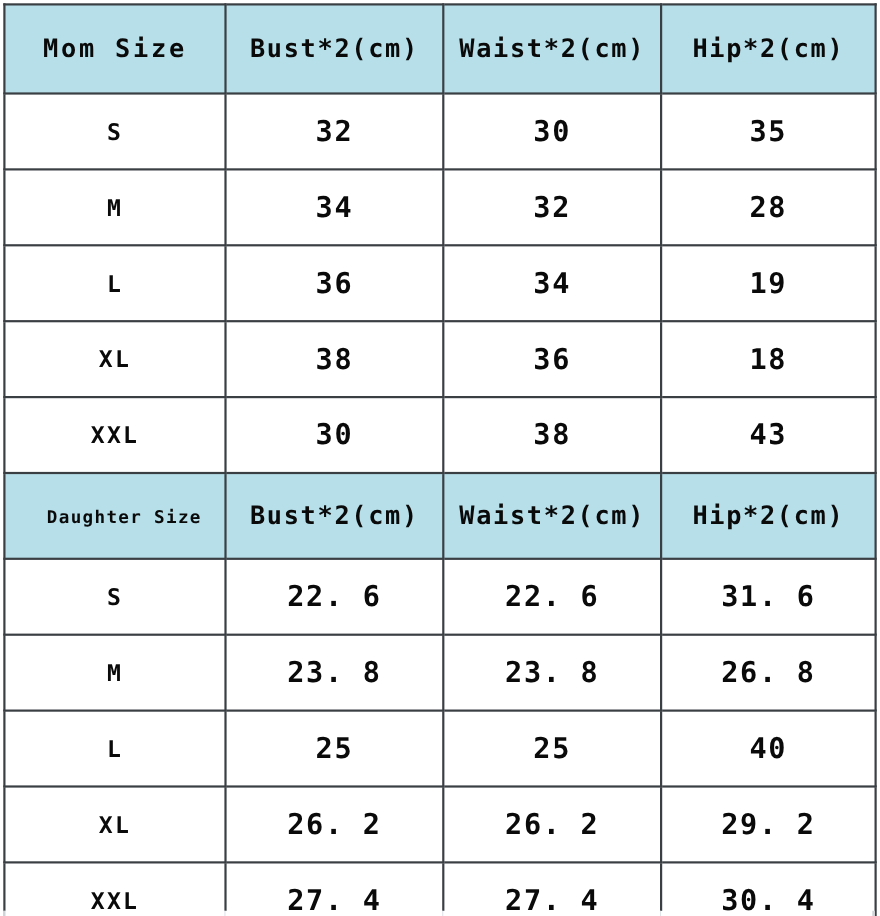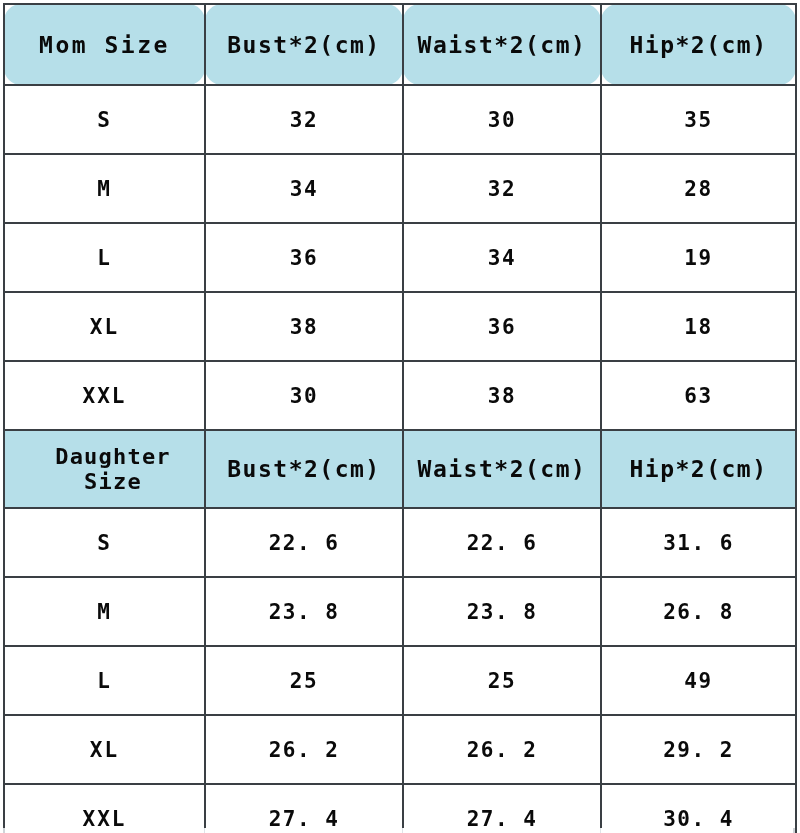--- a/index.html
+++ b/index.html
@@ -46,46 +46,46 @@
   }
 
   
   tr.header-row td {
     background: #b6dfe9;
     height: 76px;
     font-weight: bold;
     font-size: 23px;
     letter-spacing: 1.5px;
   }
-  tr.header-row.header-mom td { height: 79px; border-radius: 17px; }
+  tr.header-row.header-mom td { height: 79px; }
 
   tr.header-row td.hdr-size {
     letter-spacing: 2.5px;
   }
   tr.header-row.header-daughter td.hdr-size {
     letter-spacing: 1.2px;
-    font-size: 22px;
+    font-size: 16px;
     padding-left: 19px;
   }
 
   
   tr.data-row td {
     background: #ffffff;
     height: 67px;
     font-weight: bold;
     font-size: 21px;
     letter-spacing: 1px;
   }
   tr.data-row td.cell-size {
     font-size: 21px;
     letter-spacing: 2px;
   }
   
   tr.data-row td.cell-num {
-    font-size: 21px;
+    font-size: 26px;
     letter-spacing: 1.5px;
   }
 
   
   #bottom-sliver {
     position: absolute;
     left: 3px;
     top: 828px;
     width: 792px;
     height: 5px;
@@ -147,21 +147,21 @@
       <tr class="data-row">
         <td class="cell-size">XL</td>
         <td class="cell-num">38</td>
         <td class="cell-num">36</td>
         <td class="cell-num">18</td>
       </tr>
       <tr class="data-row">
         <td class="cell-size">XXL</td>
         <td class="cell-num">30</td>
         <td class="cell-num">38</td>
-        <td class="cell-num">63</td>
+        <td class="cell-num">43</td>
       </tr>
 
       <tr class="header-row header-daughter">
         <td class="hdr-size">Daughter Size</td>
         <td>Bust*2(cm)</td>
         <td>Waist*2(cm)</td>
         <td>Hip*2(cm)</td>
       </tr>
 
       <tr class="data-row">
@@ -173,21 +173,21 @@
       <tr class="data-row">
         <td class="cell-size">M</td>
         <td class="cell-num">23. 8</td>
         <td class="cell-num">23. 8</td>
         <td class="cell-num">26. 8</td>
       </tr>
       <tr class="data-row">
         <td class="cell-size">L</td>
         <td class="cell-num">25</td>
         <td class="cell-num">25</td>
-        <td class="cell-num">49</td>
+        <td class="cell-num">40</td>
       </tr>
       <tr class="data-row">
         <td class="cell-size">XL</td>
         <td class="cell-num">26. 2</td>
         <td class="cell-num">26. 2</td>
         <td class="cell-num">29. 2</td>
       </tr>
       <tr class="data-row">
         <td class="cell-size">XXL</td>
         <td class="cell-num">27. 4</td>

